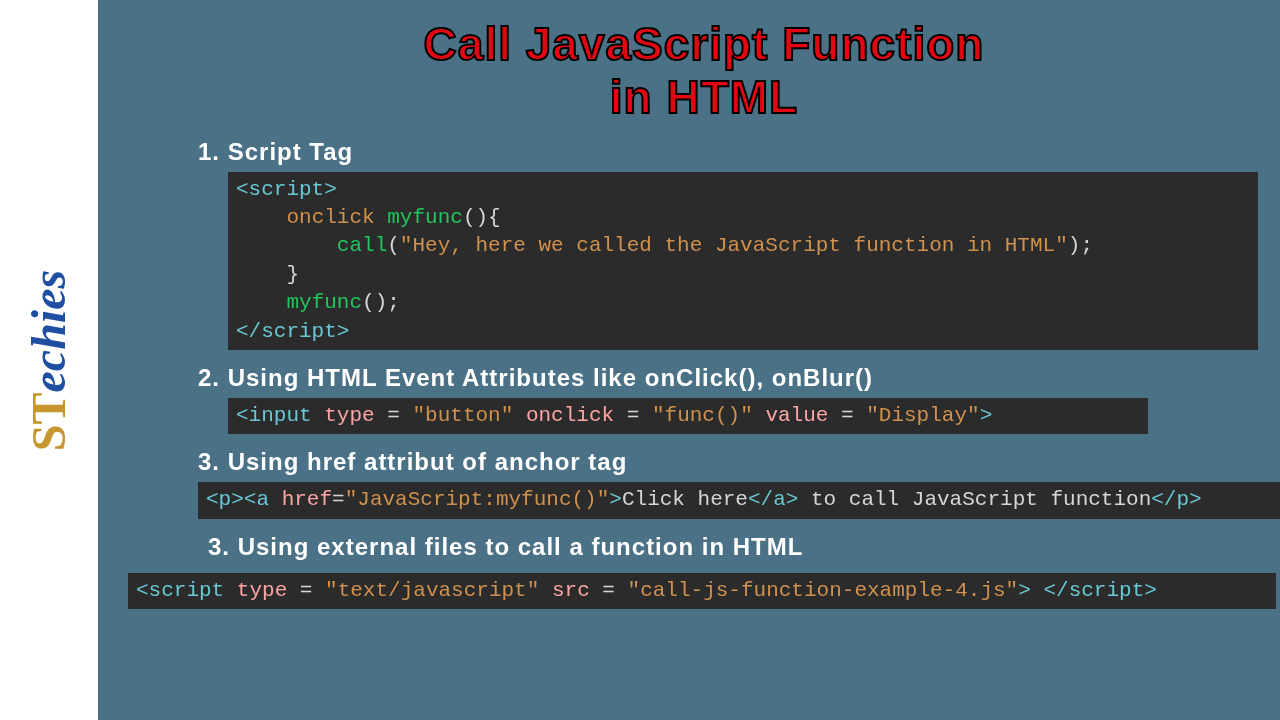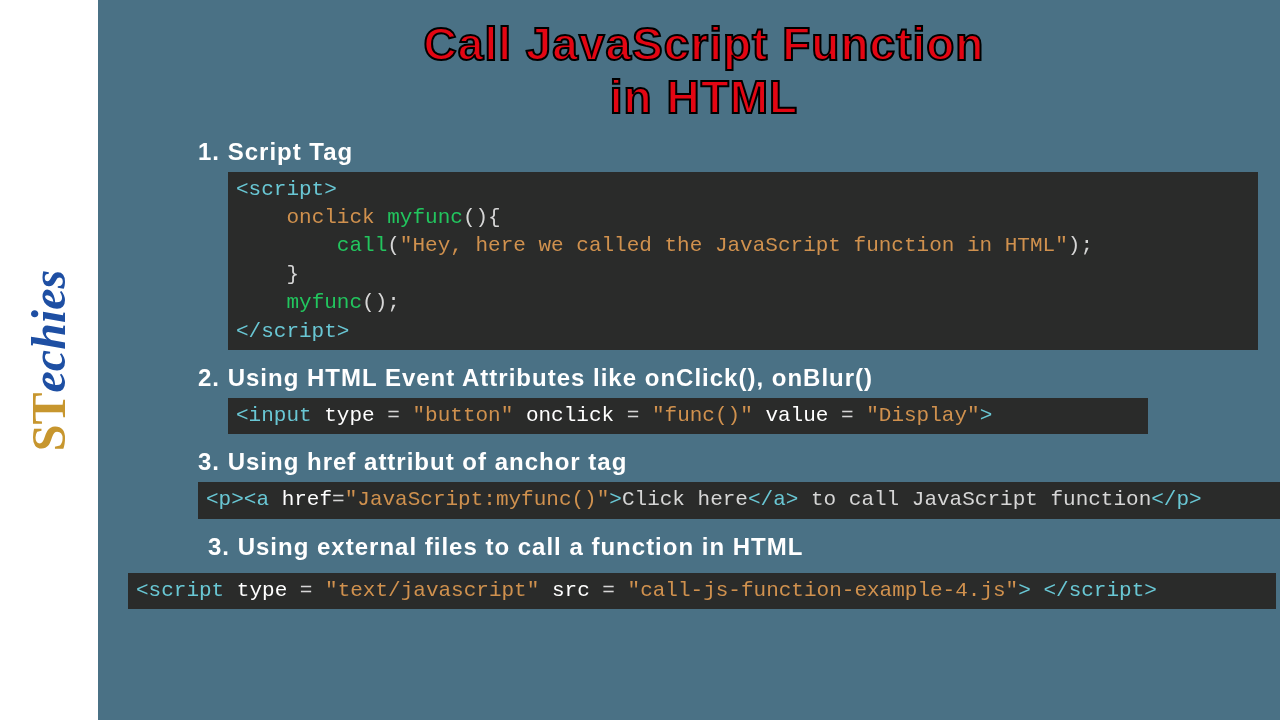--- a/index.html
+++ b/index.html
@@ -62,21 +62,21 @@
     white-space: pre;
     color: #d6d6d6;
   }
   .cb1 { margin-left: 110px; width: 1030px; }
   .cb2 { margin-left: 110px; width: 920px; }
   .cb3 { margin-left: 80px; width: 1092px; }
   .cb4 { margin-left: 10px; width: 1148px; margin-top: 12px;}
   .t-tag   { color: #69c7d4; font-family: Liberation Mono, monospace; }
   .t-key   { color: #d0914e; }
   .t-fn    { color: #22c55e; }
-  .t-attr  { color: #ffffff; }
+  .t-attr  { color: #fca5a5; }
   .t-plain { color: #d6d6d6; }
   .t-punc  { color: #d6d6d6; }
 </style>
 </head>
 <body>
 
 <div class="sidebar">
   <div class="logo">
     <span class="s1">ST</span><span class="s2">echies</span>
   </div>

